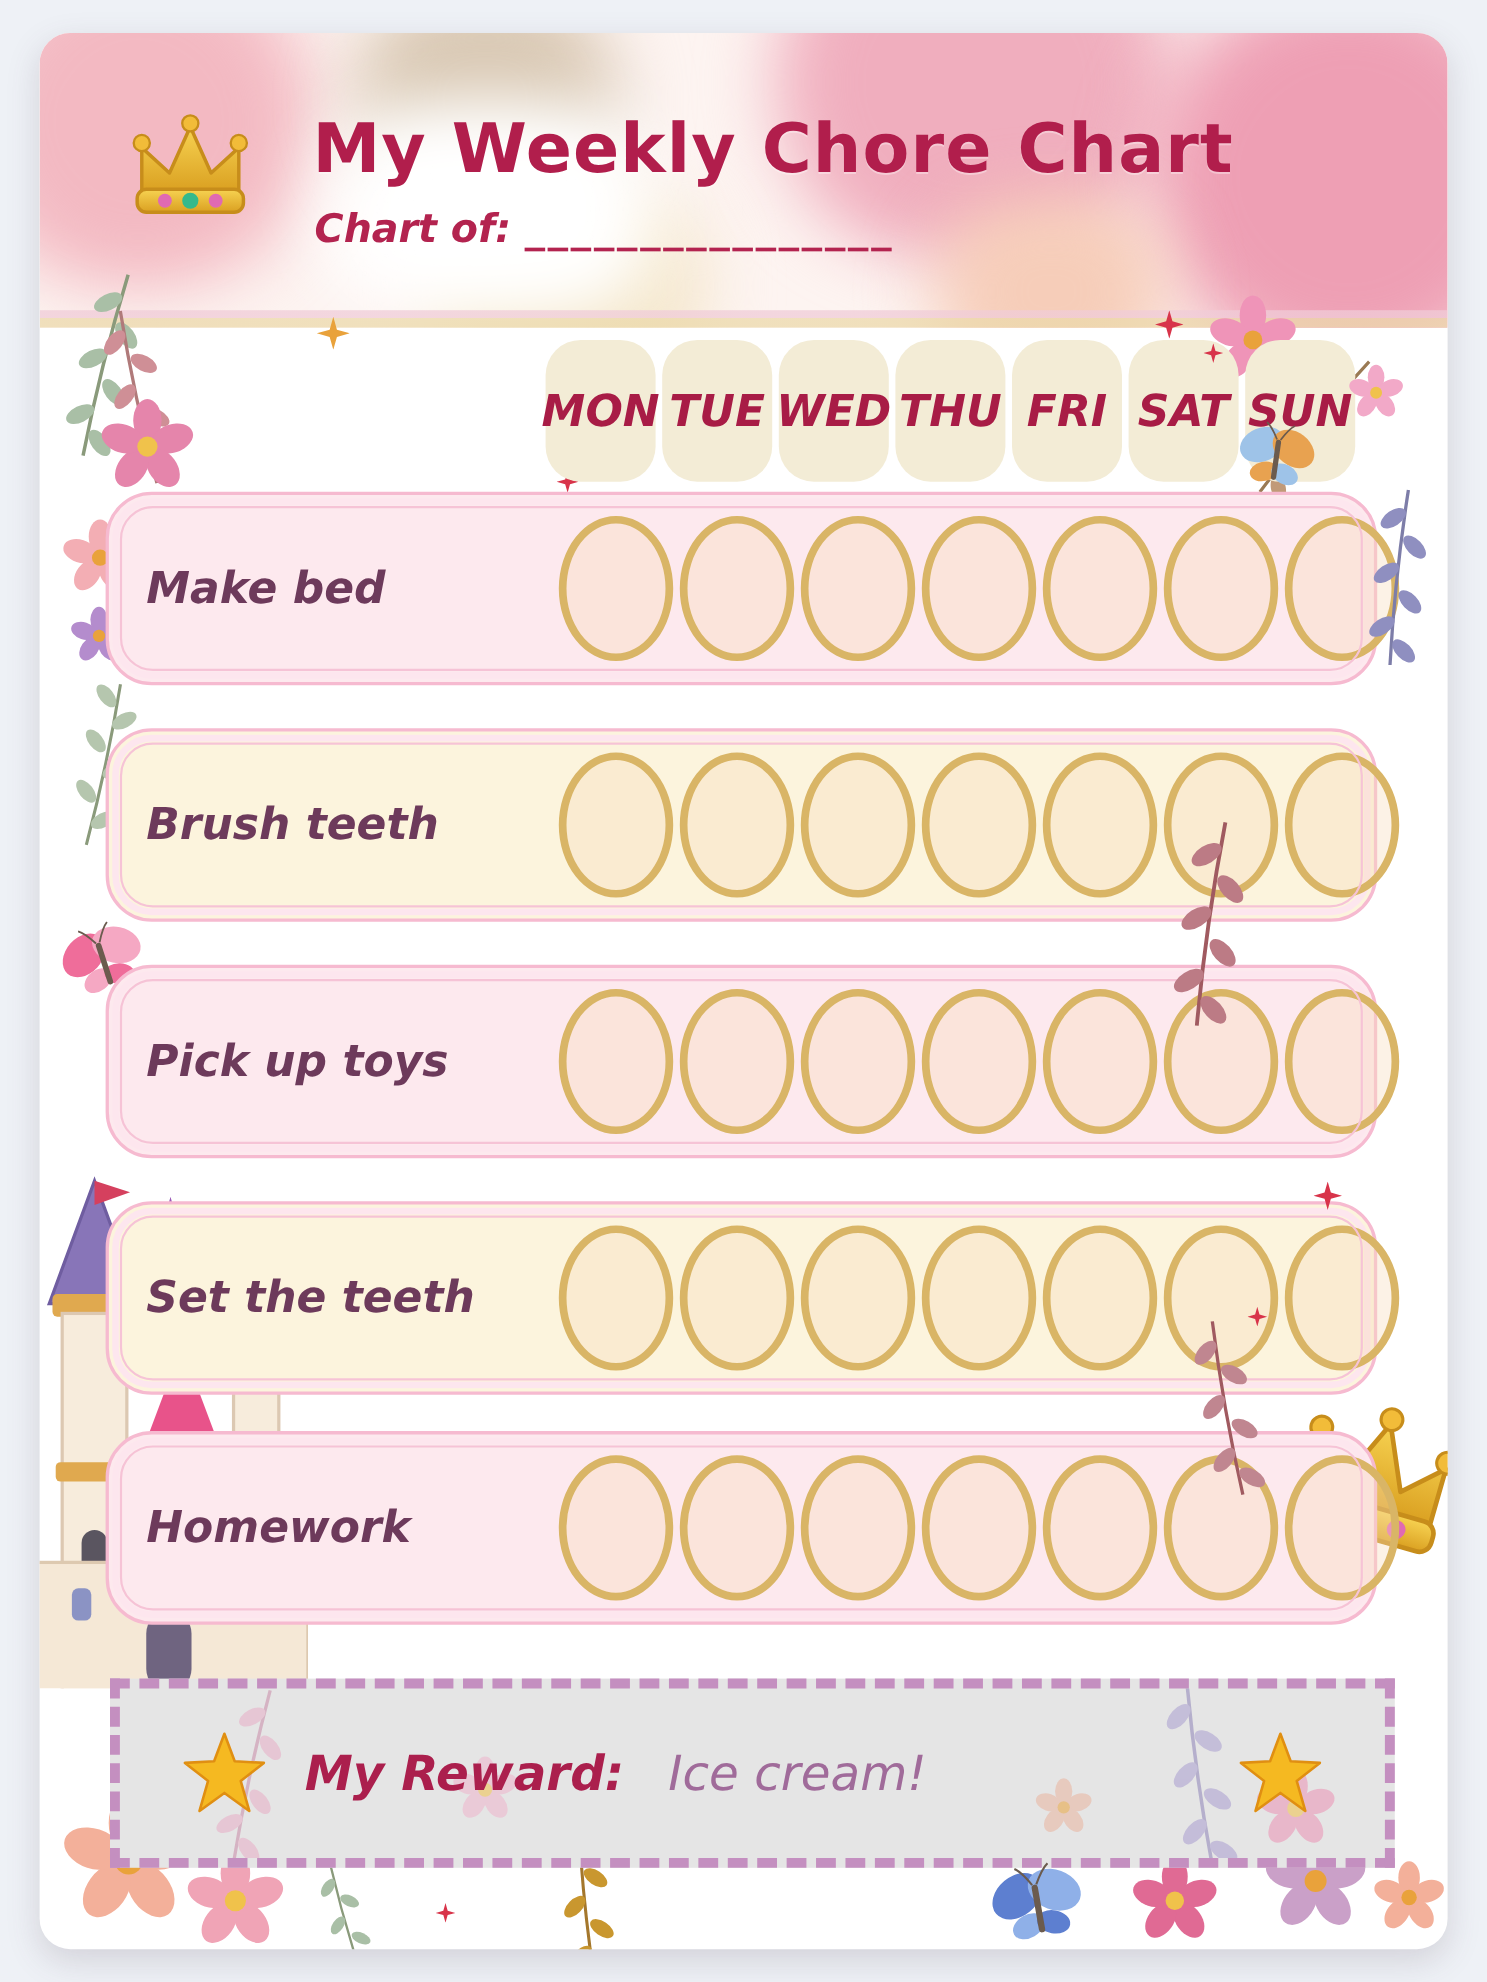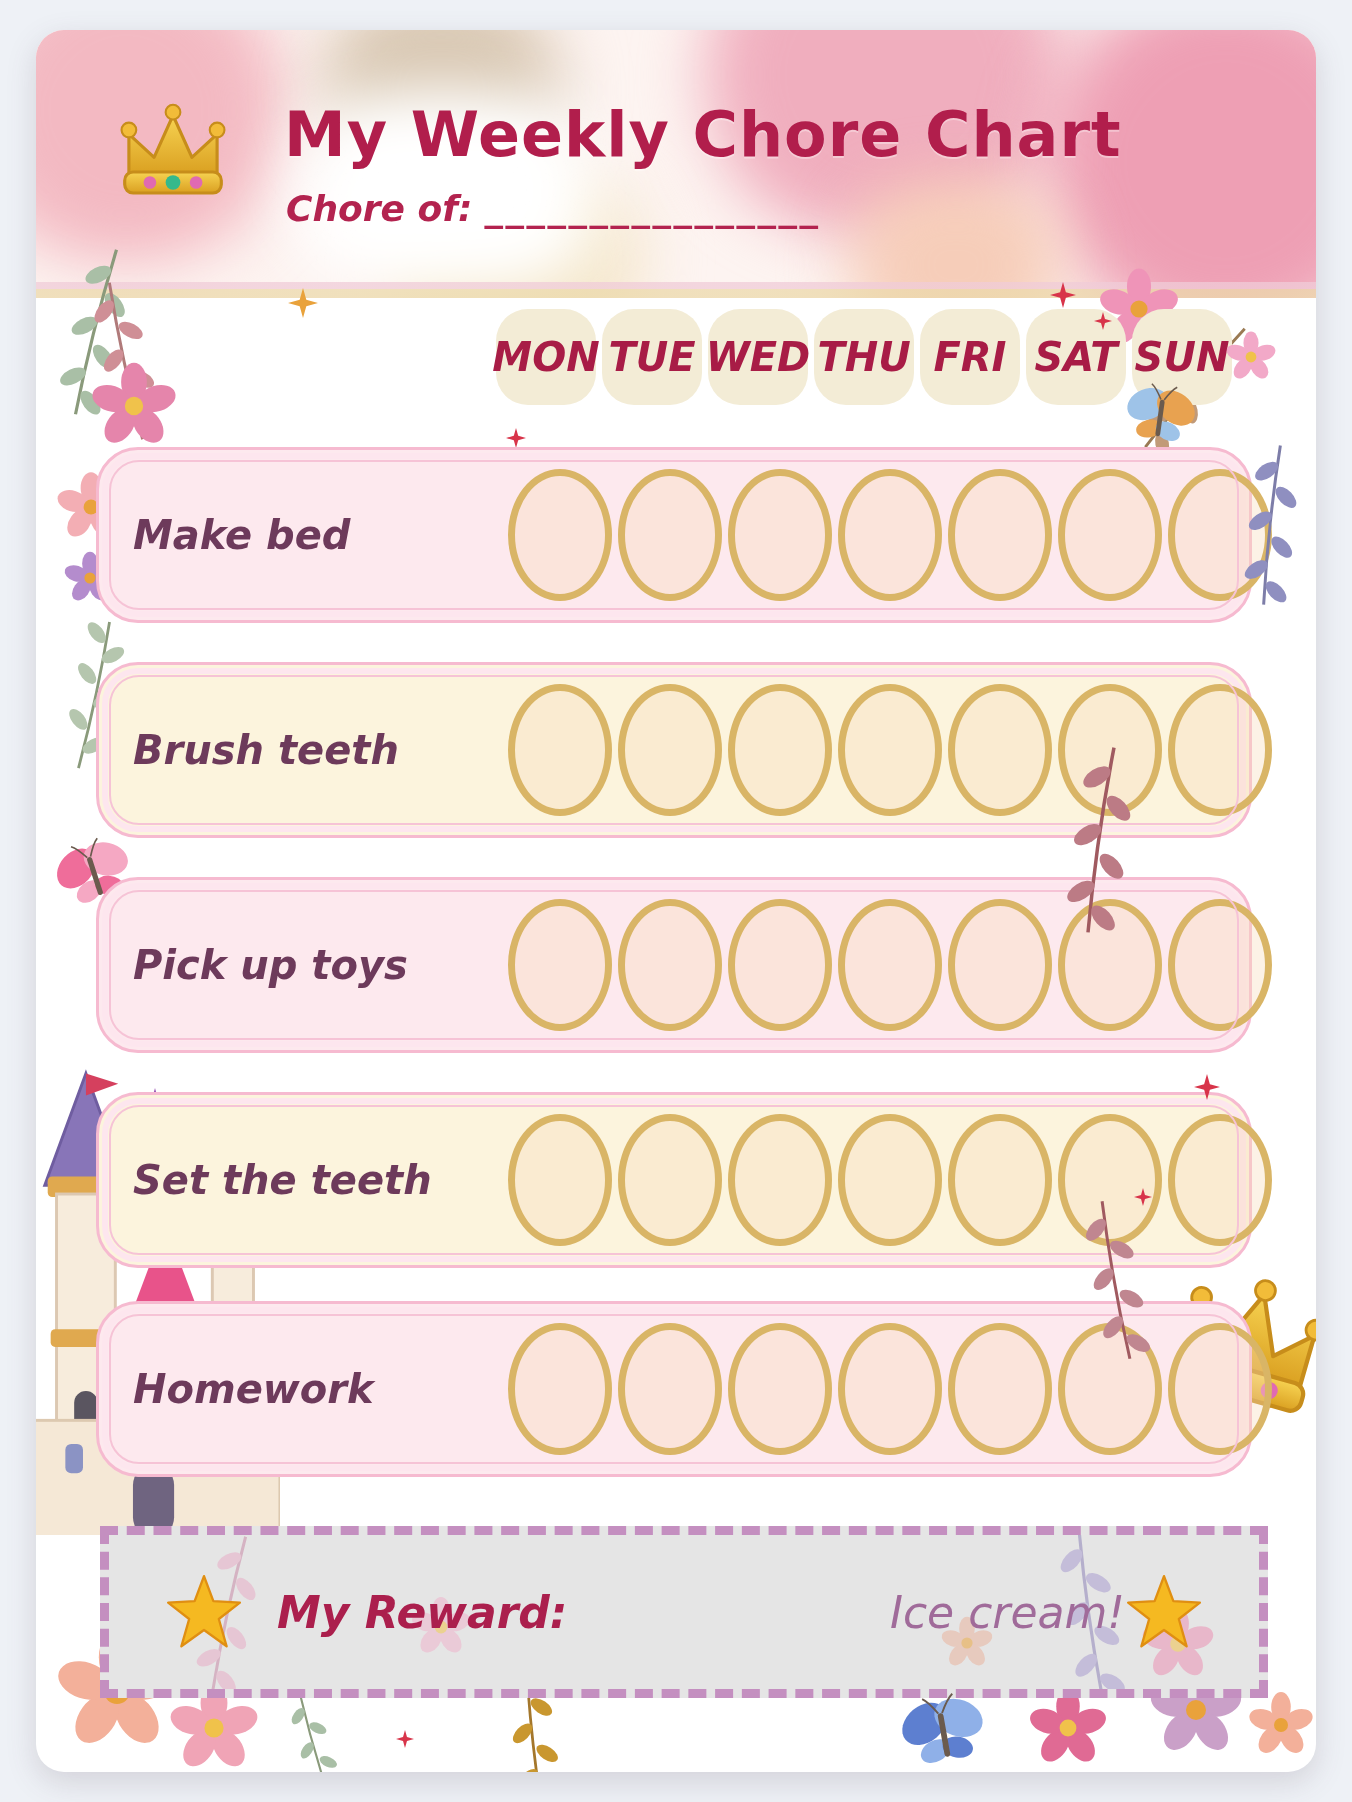--- a/index.html
+++ b/index.html
@@ -24,21 +24,21 @@
     position:absolute;left:248px;top:68px;width:720px;
     font-family:"DejaVu Sans", sans-serif;font-weight:800;font-size:62px;
     letter-spacing:1px;color:#b11e4c;white-space:nowrap;
     text-shadow:0 2px 0 rgba(255,255,255,.35);
   }
   .week-line{position:absolute;left:250px;top:158px;font-style:italic;color:#b3234f;
     font-family:"DejaVu Sans", sans-serif;font-size:36px;font-weight:600;white-space:nowrap;}
   .week-blank{letter-spacing:3px;font-weight:700;text-align:right;}
   
   .days{position:absolute;left:460px;top:279px;display:flex;gap:6px;z-index:3;}
-  .day-cell{width:100px;height:96px;background:#f3ecd6;border-radius:32px;
+  .day-cell{width:100px;height:129px;background:#f3ecd6;border-radius:32px;
     display:flex;align-items:center;justify-content:center;}
   .day-label{font-family:"DejaVu Sans", sans-serif;font-style:italic;font-weight:700;
     font-size:40px;color:#a81c46;white-space:nowrap;}
   
   .row{position:absolute;left:60px;width:1150px;height:170px;border-radius:42px;
     border:3px solid #f6bad0;z-index:3;}
   .row::before{content:"";position:absolute;inset:3px;border:6px solid #fde6ee;
     border-radius:36px;pointer-events:none;}
   .row::after{content:"";position:absolute;inset:10px;border:2px solid #f6c3d6;
     border-radius:30px;pointer-events:none;}
@@ -51,21 +51,21 @@
   .circle{width:104px;height:132px;border-radius:50%;
     border:7px solid #d9b566;background:rgba(246,222,188,.38);box-sizing:border-box;}
   
   .reward{position:absolute;left:64px;top:1496px;width:1168px;height:172px;
     border:9px dashed #c48fc0;background:#e5e5e5;z-index:3;
     display:flex;align-items:center;box-sizing:border-box;overflow:hidden;}
   .reward .star{width:78px;height:78px;flex:0 0 auto;z-index:2;}
   .reward-label{margin-left:34px;font-family:"DejaVu Sans", sans-serif;font-style:italic;
     font-weight:800;font-size:44px;color:#ab1f4d;white-space:nowrap;z-index:2;}
   .reward-value{margin-left:40px;font-family:"DejaVu Sans", sans-serif;font-style:italic;
-    font-weight:500;font-size:44px;color:#a06b9a;white-space:nowrap;z-index:2;flex:1 1 auto;text-align:right;}
+    font-weight:500;font-size:44px;color:#a06b9a;white-space:nowrap;z-index:2;flex:1 1 auto;}
   .reward .star.right{margin-right:56px;}
   .reward .star.left{margin-left:56px;}
   .reward-art{position:absolute;pointer-events:none;opacity:.55;}
   
   .d{position:absolute;pointer-events:none;}
   .z2{z-index:2;} .z4{z-index:4;}
   .spark{color:#d8344a;}
 </style>
 </head>
 <body>
@@ -149,21 +149,21 @@
     <div class="blob" style="left:200px;top:60px;width:420px;height:200px;background:radial-gradient(circle,#ffffff 0 55%,rgba(255,255,255,0) 75%);"></div>
     <div class="blob" style="left:760px;top:150px;width:320px;height:170px;background:radial-gradient(circle,#f6cdb9 0 45%,rgba(246,205,185,0) 70%);"></div>
     <div class="header-edge"></div>
   </div>
 
   <svg class="crown-big">
       <use href="#sym-crown"></use>
     </svg>
   <div class="page-title">My Weekly Chore Chart</div>
   <div class="week-line">
-    <span>Chore of:</span>
+    <span>Chart of:</span>
     <span class="week-blank">________________</span>
   </div>
 
   <svg class="d z2" style="left:28px;top:212px;width:64px;height:180px;--stem:#8a9a7b;--leaf:#a9bfa6;transform:rotate(14deg)">
       <use href="#sym-sprig"></use>
     </svg>
   <svg class="d z2" style="left:60px;top:226px;width:60px;height:210px;--stem:#b07a7a;--leaf:#cf8f96;transform:rotate(-12deg)">
       <use href="#sym-sprig"></use>
     </svg>
   <svg class="d z2" style="left:52px;top:330px;width:92px;height:92px;--petal:#e585ab;--core:#f0c24b">

